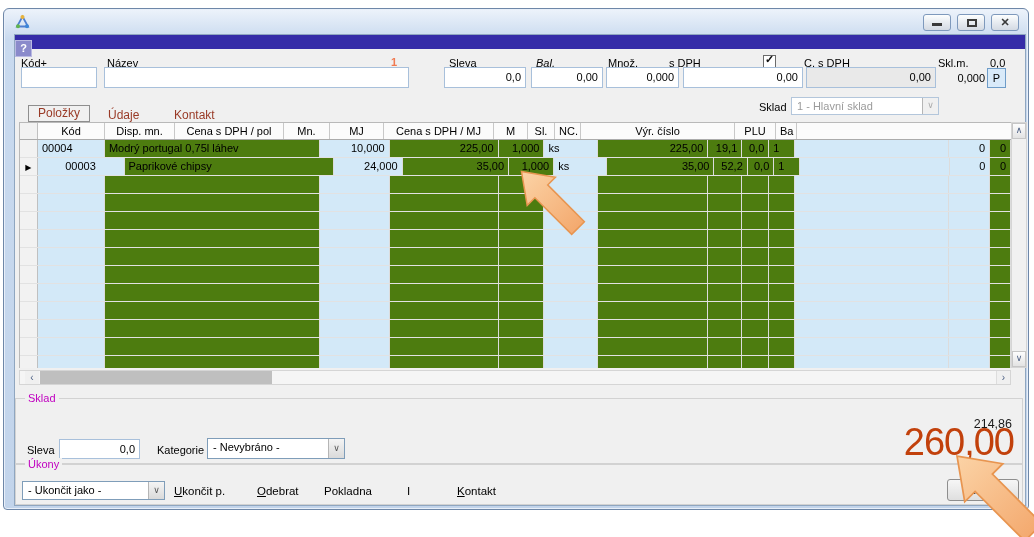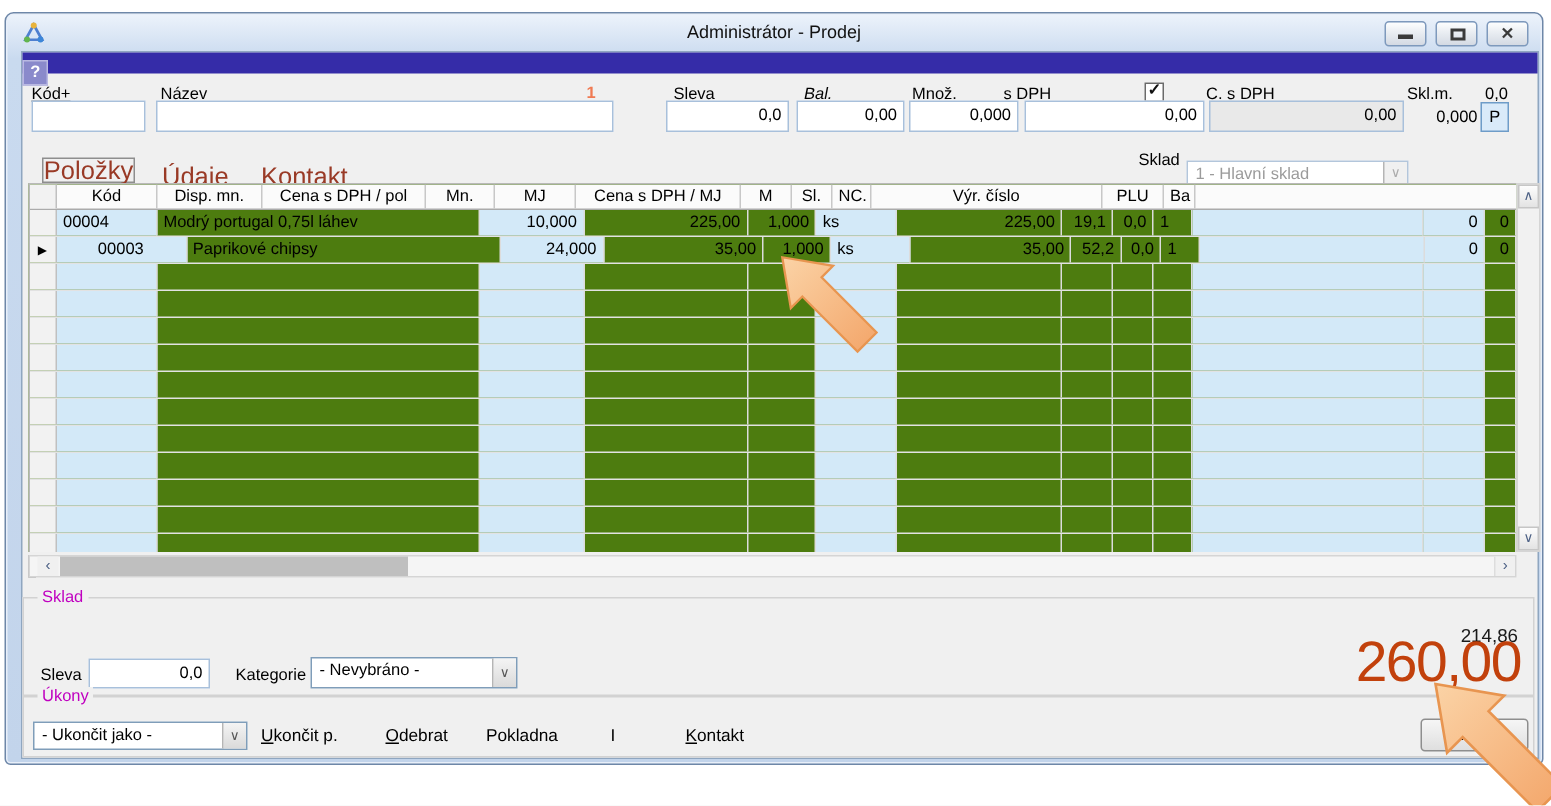--- a/index.html
+++ b/index.html
@@ -31,21 +31,21 @@
   .field { position:absolute; height:21px; background:#fff; border:1px solid #A8C0DB;
     font-size:11px; line-height:19px; padding:0 4px; color:#000; }
   .field.right { text-align:right; }
   .field.disabled { background:#E9E9E9; }
   .counter { color:#F07A52; font-weight:bold; }
   .checkbox { position:absolute; width:13px; height:13px; background:#fff; border:1px solid #6B6B6B; }
   .checkbox span { position:absolute; left:1px; top:-3px; font-size:11px; font-weight:bold; color:#111; }
   .pbtn { position:absolute; width:19px; height:20px; background:#D9EAF9; border:1px solid #6E9CC8;
     font-size:11px; text-align:center; line-height:18px; color:#000; }
 
-  .tab { position:absolute; font-size:17px; color:#993A26; white-space:nowrap; }
+  .tab { position:absolute; font-size:12px; color:#993A26; white-space:nowrap; }
   .tab.active { border:1px solid #8E8E8E; text-align:center; line-height:15px; }
 
   .combo { position:absolute; background:#fff; border:1px solid #7F9DB9; font-size:11px; }
   .combo .val { display:block; padding:2px 4px 0 5px; white-space:nowrap; overflow:hidden; }
   .combo .cbtn { position:absolute; right:0; top:0; bottom:0; width:16px;
     background:linear-gradient(#F4F4F4,#DADADA); border-left:1px solid #B5B5B5;
     text-align:center; color:#555; font-size:9px; line-height:14px; }
   .combo.disabled { border-color:#B3C6DB; }
   .combo.disabled .val { color:#9B9B9B; }
   .combo.disabled .cbtn { color:#ABABAB; background:#F0F0F0; }
@@ -96,21 +96,20 @@
 <div class="canvas">
   <div class="window">
 
     <div class="titlebar">
       <svg class="app-icon" viewBox="0 0 15 15">
         <path d="M7.5 2.5 L13 12.5 H2 Z" fill="none" stroke="#4E7FD0" stroke-width="1.8"></path>
         <circle cx="7.5" cy="3" r="2" fill="#E8B33C"></circle>
         <circle cx="3" cy="12.3" r="2" fill="#62B54E"></circle>
         <circle cx="12" cy="12.3" r="2" fill="#3C86D8"></circle>
       </svg>
-      <div class="title">Administrátor - Prodej</div>
       <div class="winbtns">
         <div class="winbtn">
             <div class="min-glyph"></div>
           </div>
         <div class="winbtn">
             <div class="max-glyph"></div>
           </div>
         <div class="winbtn">
             <div class="close-glyph">✕</div>
           </div>
@@ -143,21 +142,21 @@
       <div class="field right" style="left:668px; top:32px; width:120px;">0,00</div>
       <div class="field right disabled" style="left:791px; top:32px; width:130px;">0,00</div>
       <div class="lbl" style="left:930px; top:37px; width:40px; text-align:right;">0,000</div>
       <div class="pbtn" style="left:972px; top:33px;">P</div>
 
       <div class="tab active" style="left:13px; top:70px; width:62px; height:17px;">Položky</div>
       <div class="tab" style="left:93px; top:73px;">Údaje</div>
       <div class="tab" style="left:159px; top:73px;">Kontakt</div>
 
       <div class="lbl" style="left:744px; top:66px;">Sklad</div>
-      <div class="combo disabled" style="left:776px; top:72px; width:148px; height:18px;">
+      <div class="combo disabled" style="left:776px; top:62px; width:148px; height:18px;">
         <span class="val">1 - Hlavní sklad</span>
         <span class="cbtn">∨</span>
       </div>
 
       <div class="grid">
         <div class="tr head">
             <div class="th marker" style="width: 18px;"></div>
             <div class="th" style="width: 67px;">Kód</div>
             <div class="th" style="width: 70px;">Disp. mn.</div>
             <div class="th" style="width: 109px;">Cena s DPH / pol</div>

